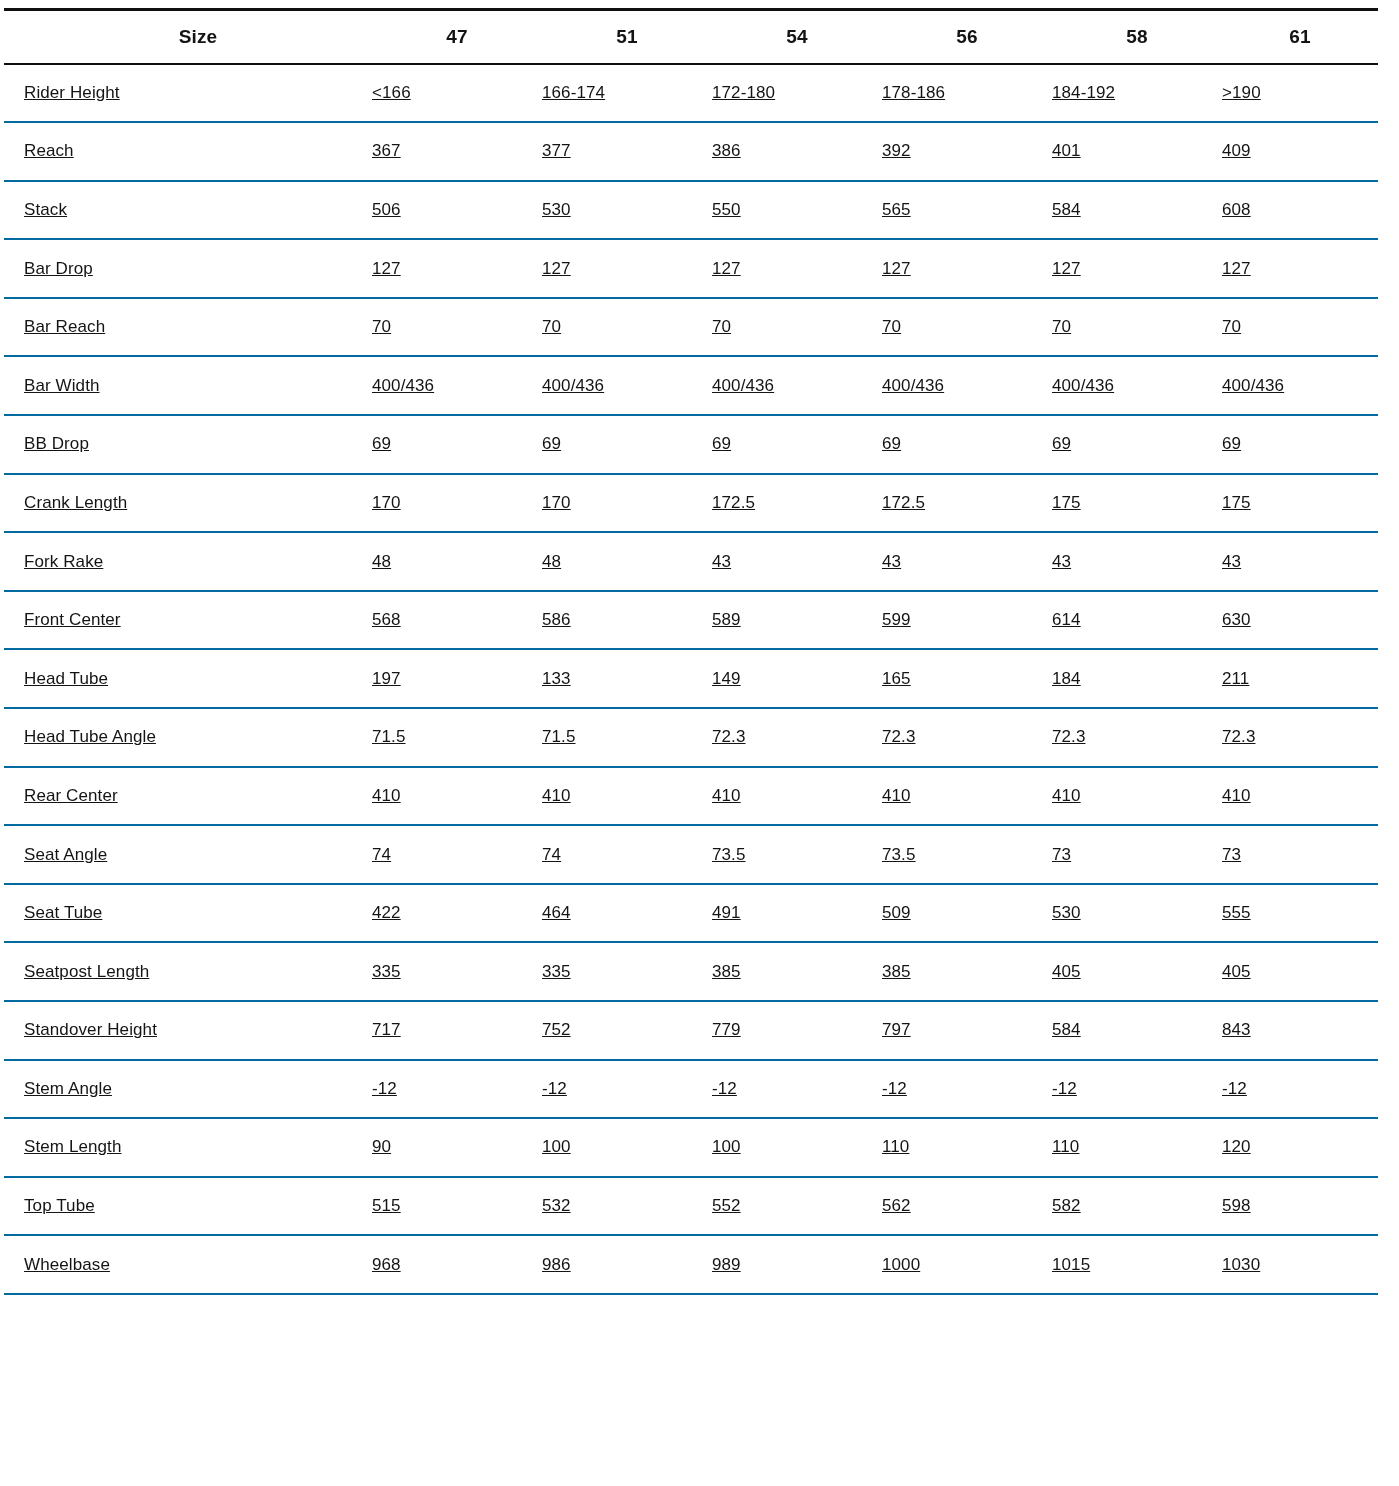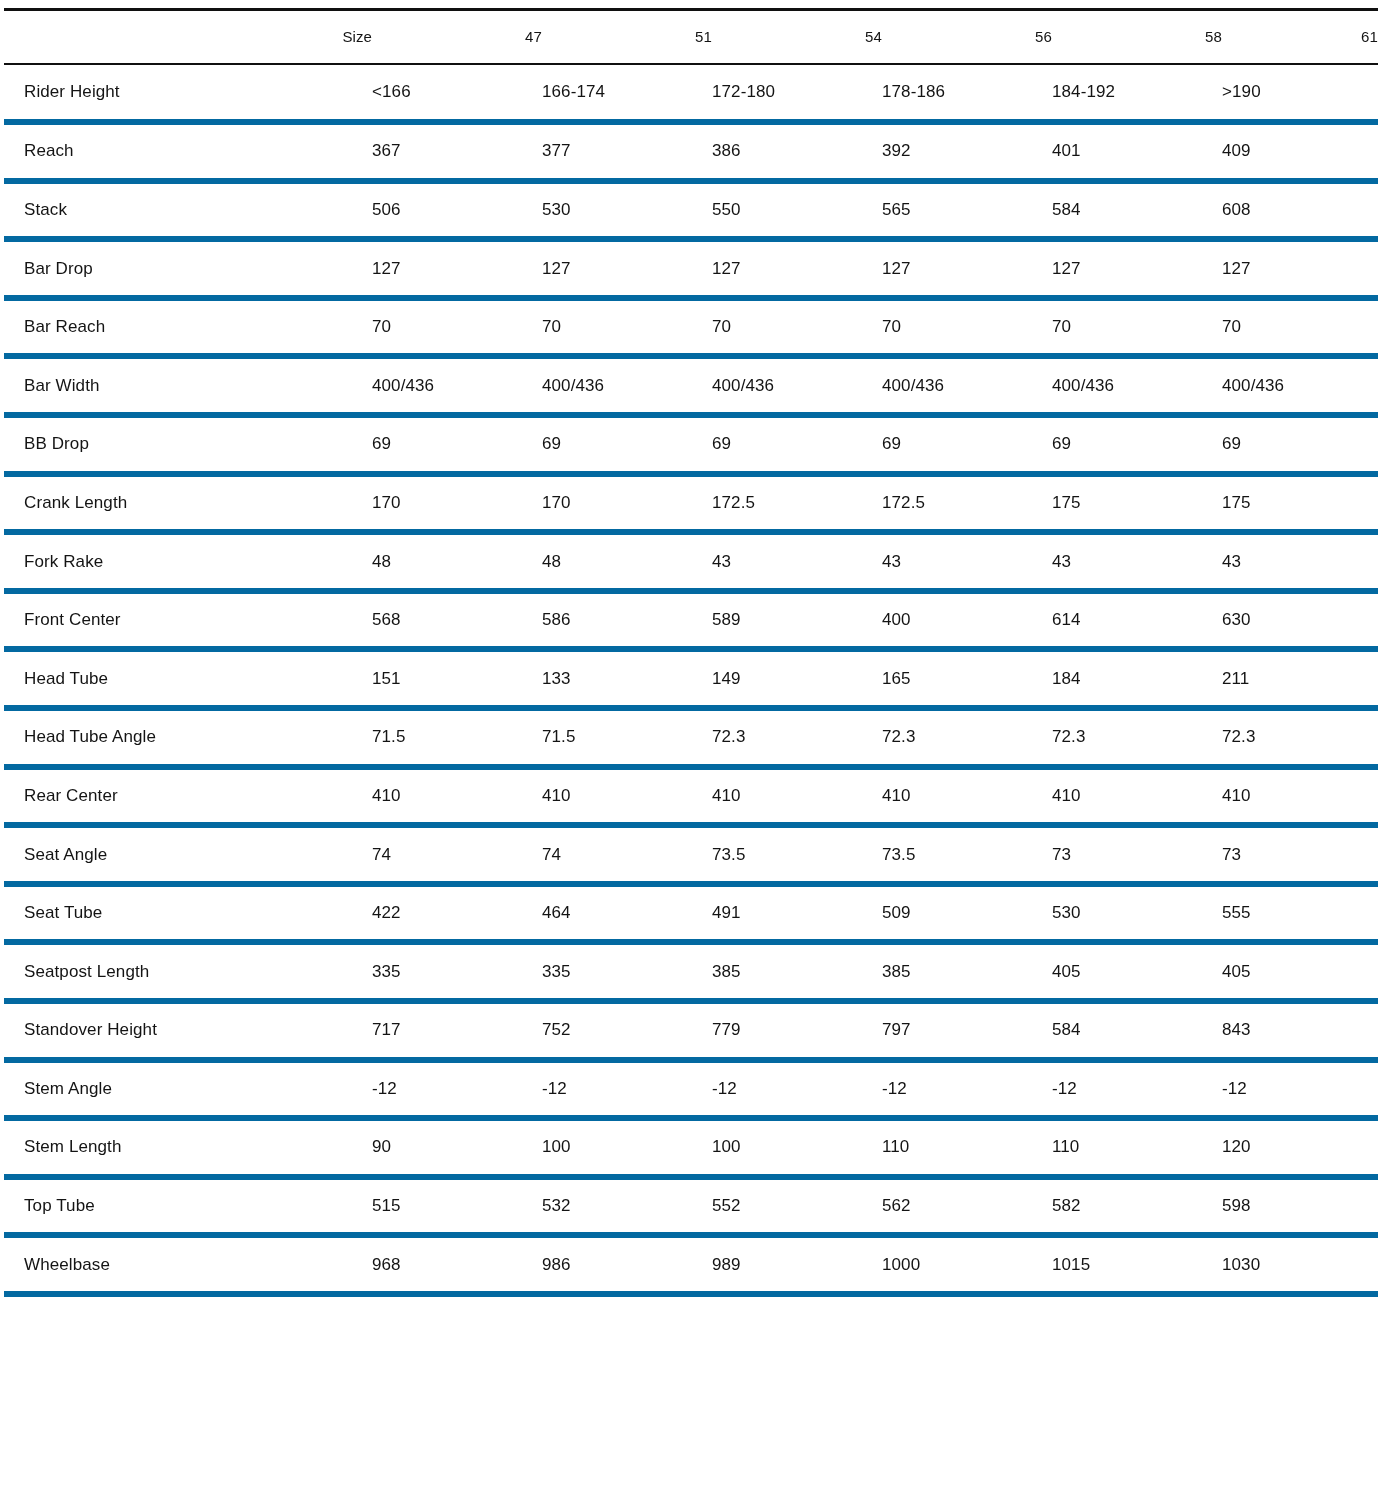--- a/index.html
+++ b/index.html
@@ -20,31 +20,32 @@
     width: 1374px;
     border-collapse: collapse;
     table-layout: fixed;
   }
   thead tr {
     border-top: 3px solid #101010;
     border-bottom: 2px solid #101010;
     height: 54px;
   }
   th {
-    text-align: right;
-    font-size: 15px;
-    font-weight: 400;
+    text-align: center;
+    font-size: 19px;
+    font-weight: 700;
     letter-spacing: 0.1px;
     padding: 0;
     vertical-align: middle;
     white-space: nowrap;
   }
   tbody tr {
-    border-bottom: 6px solid #0369a1;
+    border-bottom: 2px solid #0369a1;
     height: 58.6px;
+    text-decoration: underline;
   }
   td {
     font-size: 17px;
     font-weight: 400;
     letter-spacing: 0.1px;
     padding: 0;
     vertical-align: middle;
     white-space: nowrap;
   }
   th.label-col, td.label-col {
@@ -156,27 +157,27 @@
           <td>43</td>
           <td>43</td>
           <td>43</td>
           <td>43</td>
         </tr>
         <tr>
           <td class="label-col">Front Center</td>
           <td>568</td>
           <td>586</td>
           <td>589</td>
-          <td>400</td>
+          <td>599</td>
           <td>614</td>
           <td>630</td>
         </tr>
         <tr>
           <td class="label-col">Head Tube</td>
-          <td>151</td>
+          <td>197</td>
           <td>133</td>
           <td>149</td>
           <td>165</td>
           <td>184</td>
           <td>211</td>
         </tr>
         <tr>
           <td class="label-col">Head Tube Angle</td>
           <td>71.5</td>
           <td>71.5</td>

